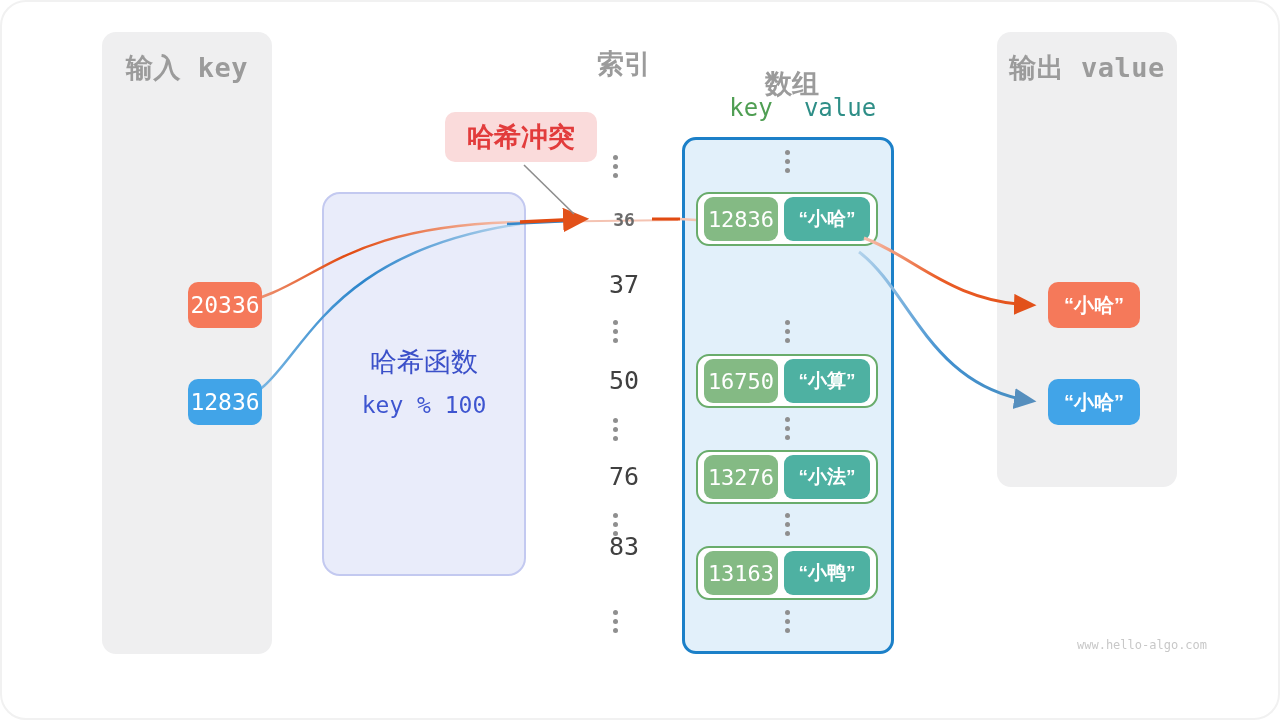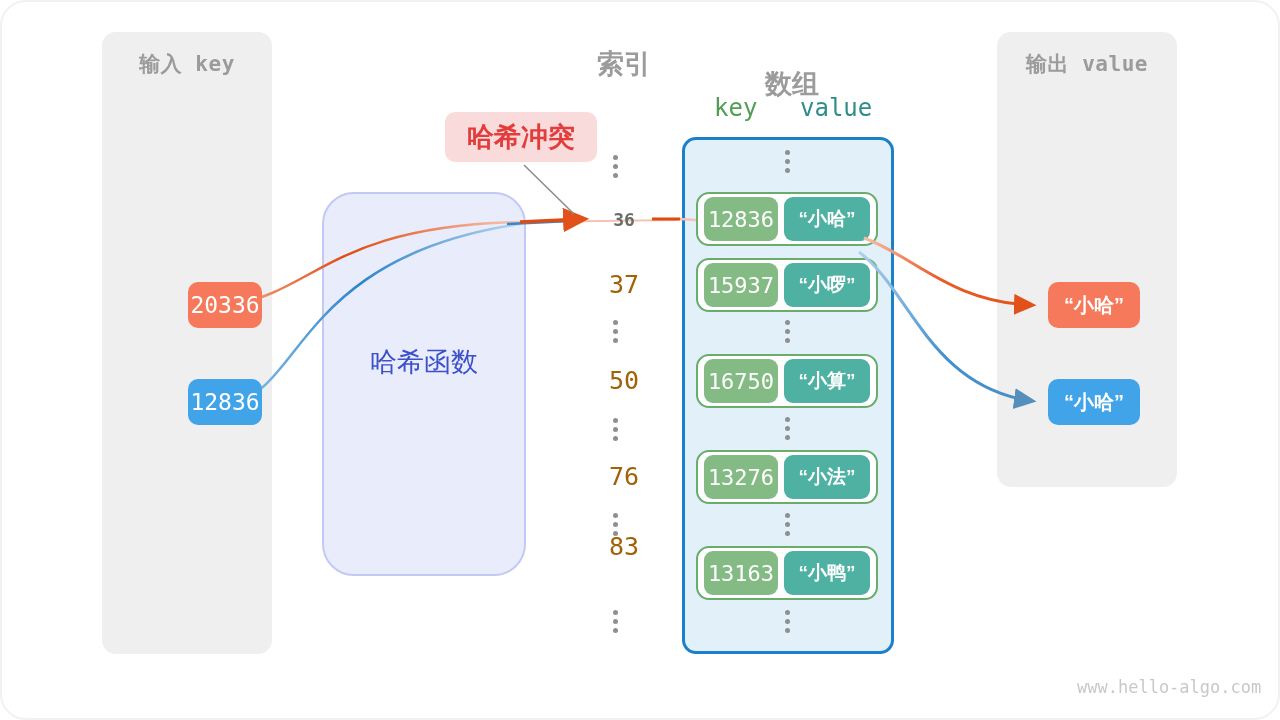--- a/index.html
+++ b/index.html
@@ -3,79 +3,80 @@
 <meta charset="utf-8">
 <style>
   html,body{margin:0;padding:0;background:#fff;}
   .canvas{position:relative;width:1280px;height:720px;box-sizing:border-box;
           background:#fff;border:2px solid #f1f1f1;border-radius:26px;overflow:hidden;
           font-family:"Liberation Sans",sans-serif;}
   .abs{position:absolute;}
   .panel{background:#efeff0;border-radius:14px;z-index:1;}
   .panel-title{position:absolute;top:18px;left:0;width:100%;text-align:center;
                font-family:"DejaVu Sans Mono","DejaVu Sans",sans-serif;
-               font-weight:700;font-size:21px;color:#9b9b9b;letter-spacing:0.5px;}
+               font-weight:700;font-size:27px;color:#9b9b9b;letter-spacing:0.5px;}
   .col-title{font-family:"DejaVu Sans Mono","DejaVu Sans",sans-serif;
              font-weight:700;font-size:27px;color:#9b9b9b;text-align:center;}
   .key-box{width:74px;height:46px;border-radius:10px;z-index:10;
            display:flex;align-items:center;justify-content:center;
            font-family:"DejaVu Sans Mono",monospace;font-size:23px;font-weight:500;color:#fff;margin-left:48px;}
   .kb-orange{background:#f5795a;}
   .kb-blue{background:#41a4e8;}
   .out-box{width:92px;height:46px;border-radius:10px;z-index:10;
            display:flex;align-items:center;justify-content:center;
            font-size:20px;font-weight:600;color:#fff;}
   .hash-box{left:320px;top:190px;width:200px;height:380px;background:#e9ecfa;
-            border:2px solid #c3c9f0;border-radius:32px;z-index:1;}
+            border:2px solid #c3c9f0;border-radius:18px;z-index:1;}
   .hash-title{position:absolute;top:150px;left:0;width:100%;text-align:center;
               font-size:27px;font-weight:500;color:#3b50c9;}
   .hash-formula{position:absolute;top:198px;left:0;width:100%;text-align:center;
                 font-family:"DejaVu Sans Mono",monospace;font-size:23px;color:#3e55d0;}
   .collision{left:443px;top:110px;width:152px;height:50px;background:#fadbdb;border-radius:10px;
              display:flex;align-items:center;justify-content:center;z-index:10;
              font-size:27px;font-weight:700;color:#e23c3c;}
   .idx-val{position:absolute;left:570px;width:104px;text-align:center;line-height:34px;
-           font-family:"DejaVu Sans Mono",monospace;font-size:25px;color:#a16207;z-index:10;}
+           font-family:"DejaVu Sans Mono",monospace;font-size:25px;color:#404040;z-index:10;}
   .idx-hl{font-weight:700;color:#6b6b6b;font-size:18px;}
   .vdots{position:absolute;display:flex;flex-direction:column;gap:4px;align-items:center;z-index:10;}
   .vdots i{display:block;width:5px;height:5px;border-radius:50%;background:#8f8f8f;}
   .array-container{left:680px;top:135px;width:212px;height:517px;background:#e2f0fa;
                    border:3px solid #1c80c8;border-radius:14px;box-sizing:border-box;z-index:1;}
   .kv-header{position:absolute;top:92px;height:28px;z-index:10;
-             font-family:"DejaVu Sans Mono",monospace;font-size:24px;line-height:28px;text-align:left;}
+             font-family:"DejaVu Sans Mono",monospace;font-size:24px;line-height:28px;text-align:center;}
   .kv-key{left:712px;width:74px;color:#4f9e53;}
   .kv-value{left:798px;width:80px;color:#2e8e87;}
   .row-pill{position:absolute;left:694px;width:182px;height:54px;box-sizing:border-box;
             background:#fff;border:2px solid #69ac6b;border-radius:13px;z-index:10;
             display:flex;align-items:center;justify-content:center;gap:6px;}
   .cell-key{width:74px;height:44px;border-radius:9px;background:#84ba84;
             display:flex;align-items:center;justify-content:center;
             font-family:"DejaVu Sans Mono",monospace;font-size:22px;font-weight:500;color:#fff;}
   .cell-val{width:86px;height:44px;border-radius:9px;background:#4eb1a2;
             display:flex;align-items:center;justify-content:center;
             font-size:19px;font-weight:600;color:#fff;}
-  .watermark{left:1075px;top:675px;font-family:"DejaVu Sans Mono",monospace;
-             font-size:17px;color:#c8c8c8;z-index:10;}
+  .watermark{left:1075px;top:636px;font-family:"DejaVu Sans Mono",monospace;
+             font-size:12px;color:#c8c8c8;z-index:10;}
   svg.layer{position:absolute;left:0;top:0;pointer-events:none;}
   svg.under{z-index:4;}
   svg.over{z-index:20;}
 </style>
 </head>
 <body>
 
 <div class="canvas">
 
   <div class="abs panel" style="left:100px;top:30px;width:170px;height:622px;">
     <div class="panel-title">输入 key</div>
   </div>
   <div class="abs key-box kb-orange" style="left:138px;top:280px;">20336</div>
   <div class="abs key-box kb-blue" style="left:138px;top:377px;">12836</div>
 
   <div class="abs hash-box">
     <div class="hash-title">哈希函数</div>
+    <div class="hash-formula">key % 100</div>
   </div>
 
   <div class="abs collision">哈希冲突</div>
 
   <div class="abs col-title" style="left:570px;top:44px;width:104px;">索引</div>
   <div class="vdots" style="left:611px;top:153px;">
       <i></i>
       <i></i>
       <i></i>
     </div>
@@ -113,24 +114,20 @@
 
   <div class="vdots" style="left:783px;top:148px;">
       <i></i>
       <i></i>
       <i></i>
     </div>
 
   <div class="row-pill" style="top:190px;">
     <div class="cell-key">12836</div>
     <div class="cell-val">“小哈”</div>
-  </div>
-  <div class="row-pill" style="top:256px;">
-    <div class="cell-key">15937</div>
-    <div class="cell-val">“小啰”</div>
   </div>
   <div class="vdots" style="left:783px;top:318px;">
       <i></i>
       <i></i>
       <i></i>
     </div>
   <div class="row-pill" style="top:352px;">
     <div class="cell-key">16750</div>
     <div class="cell-val">“小算”</div>
   </div>

